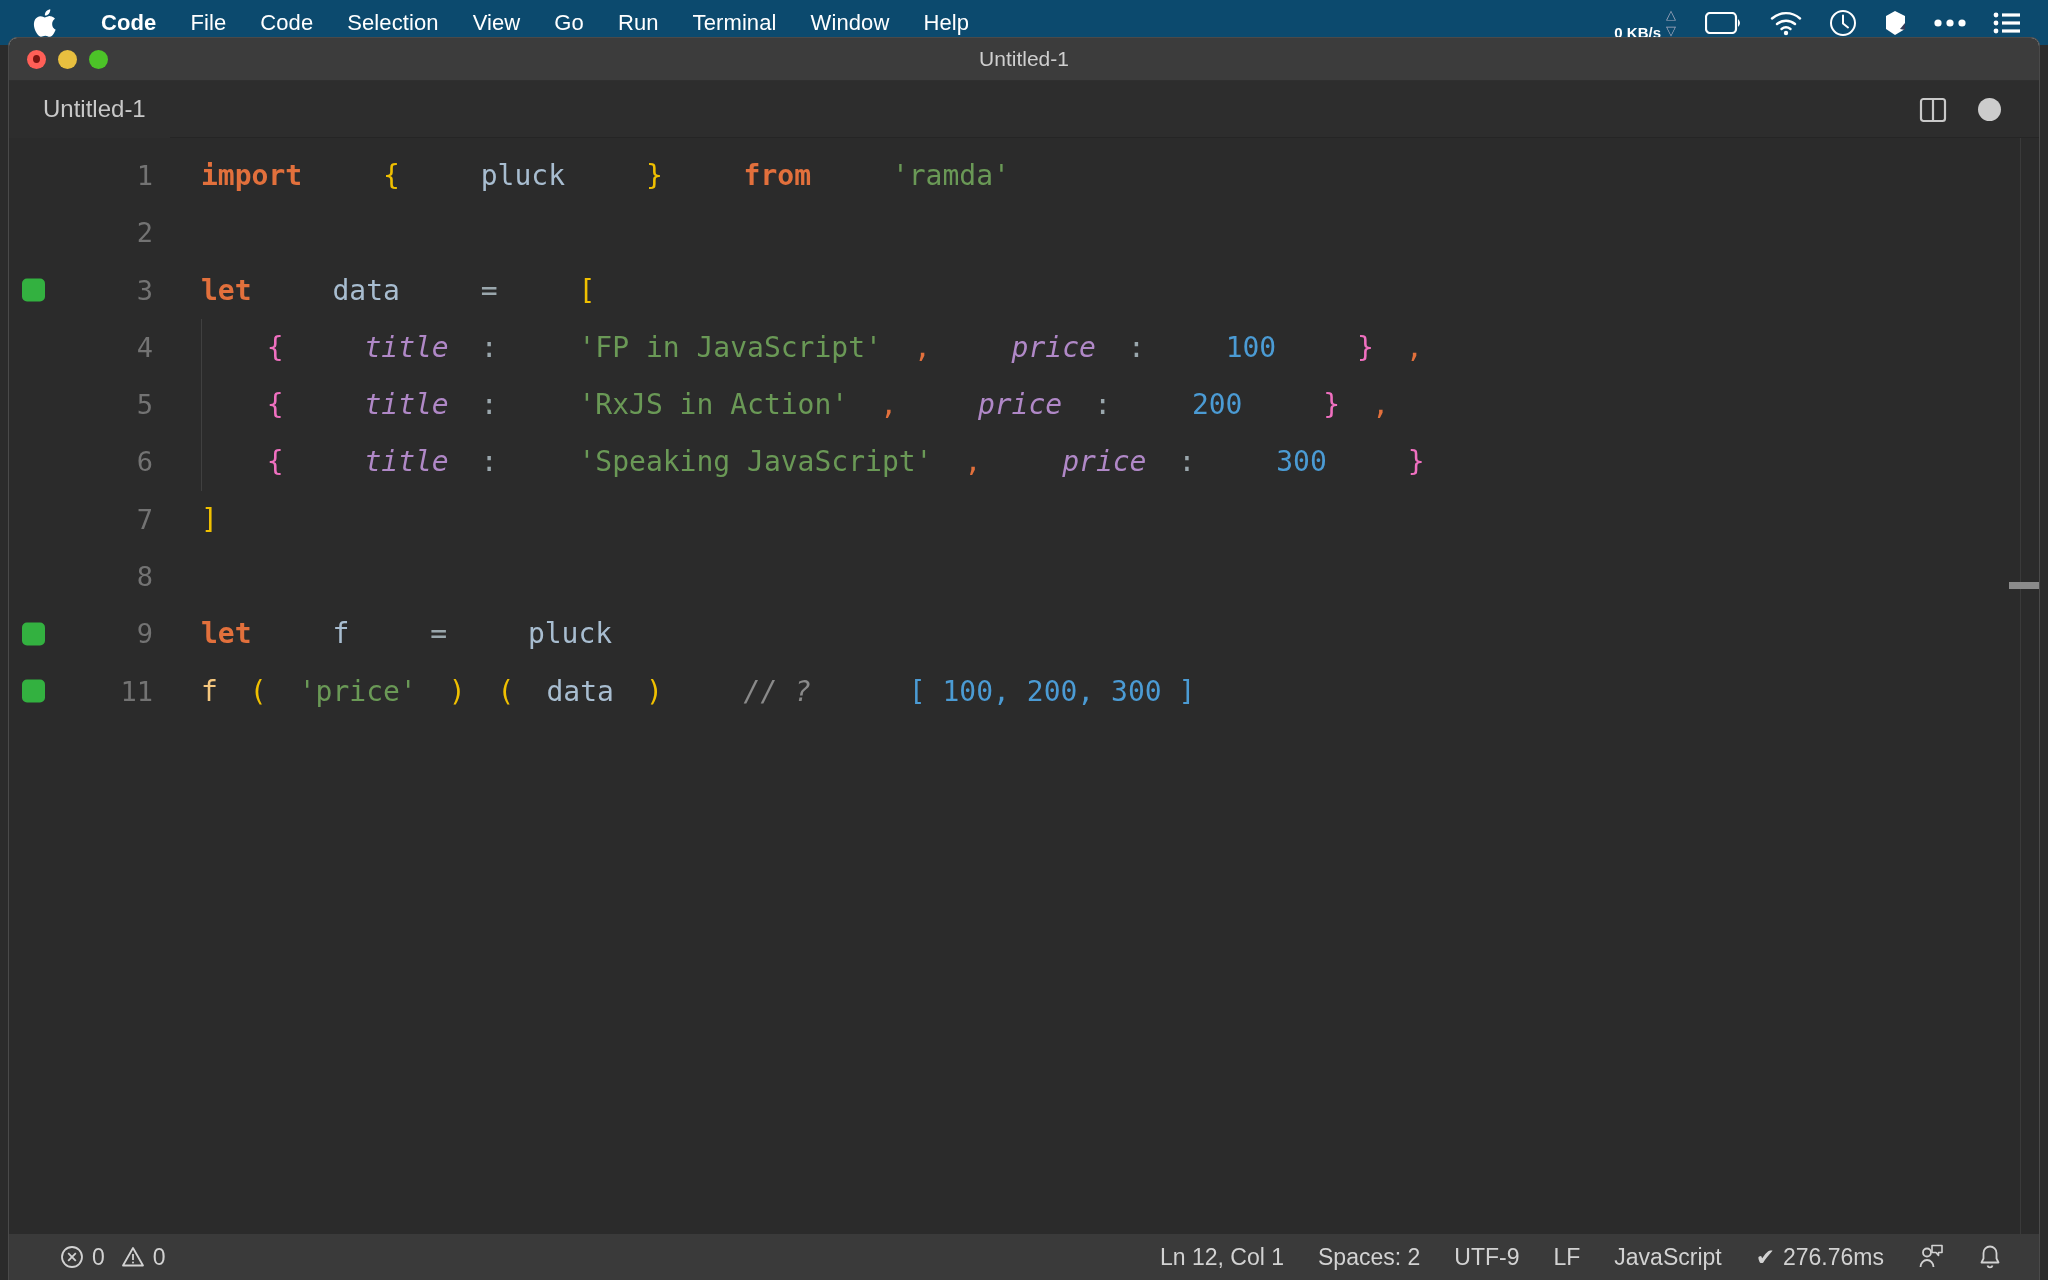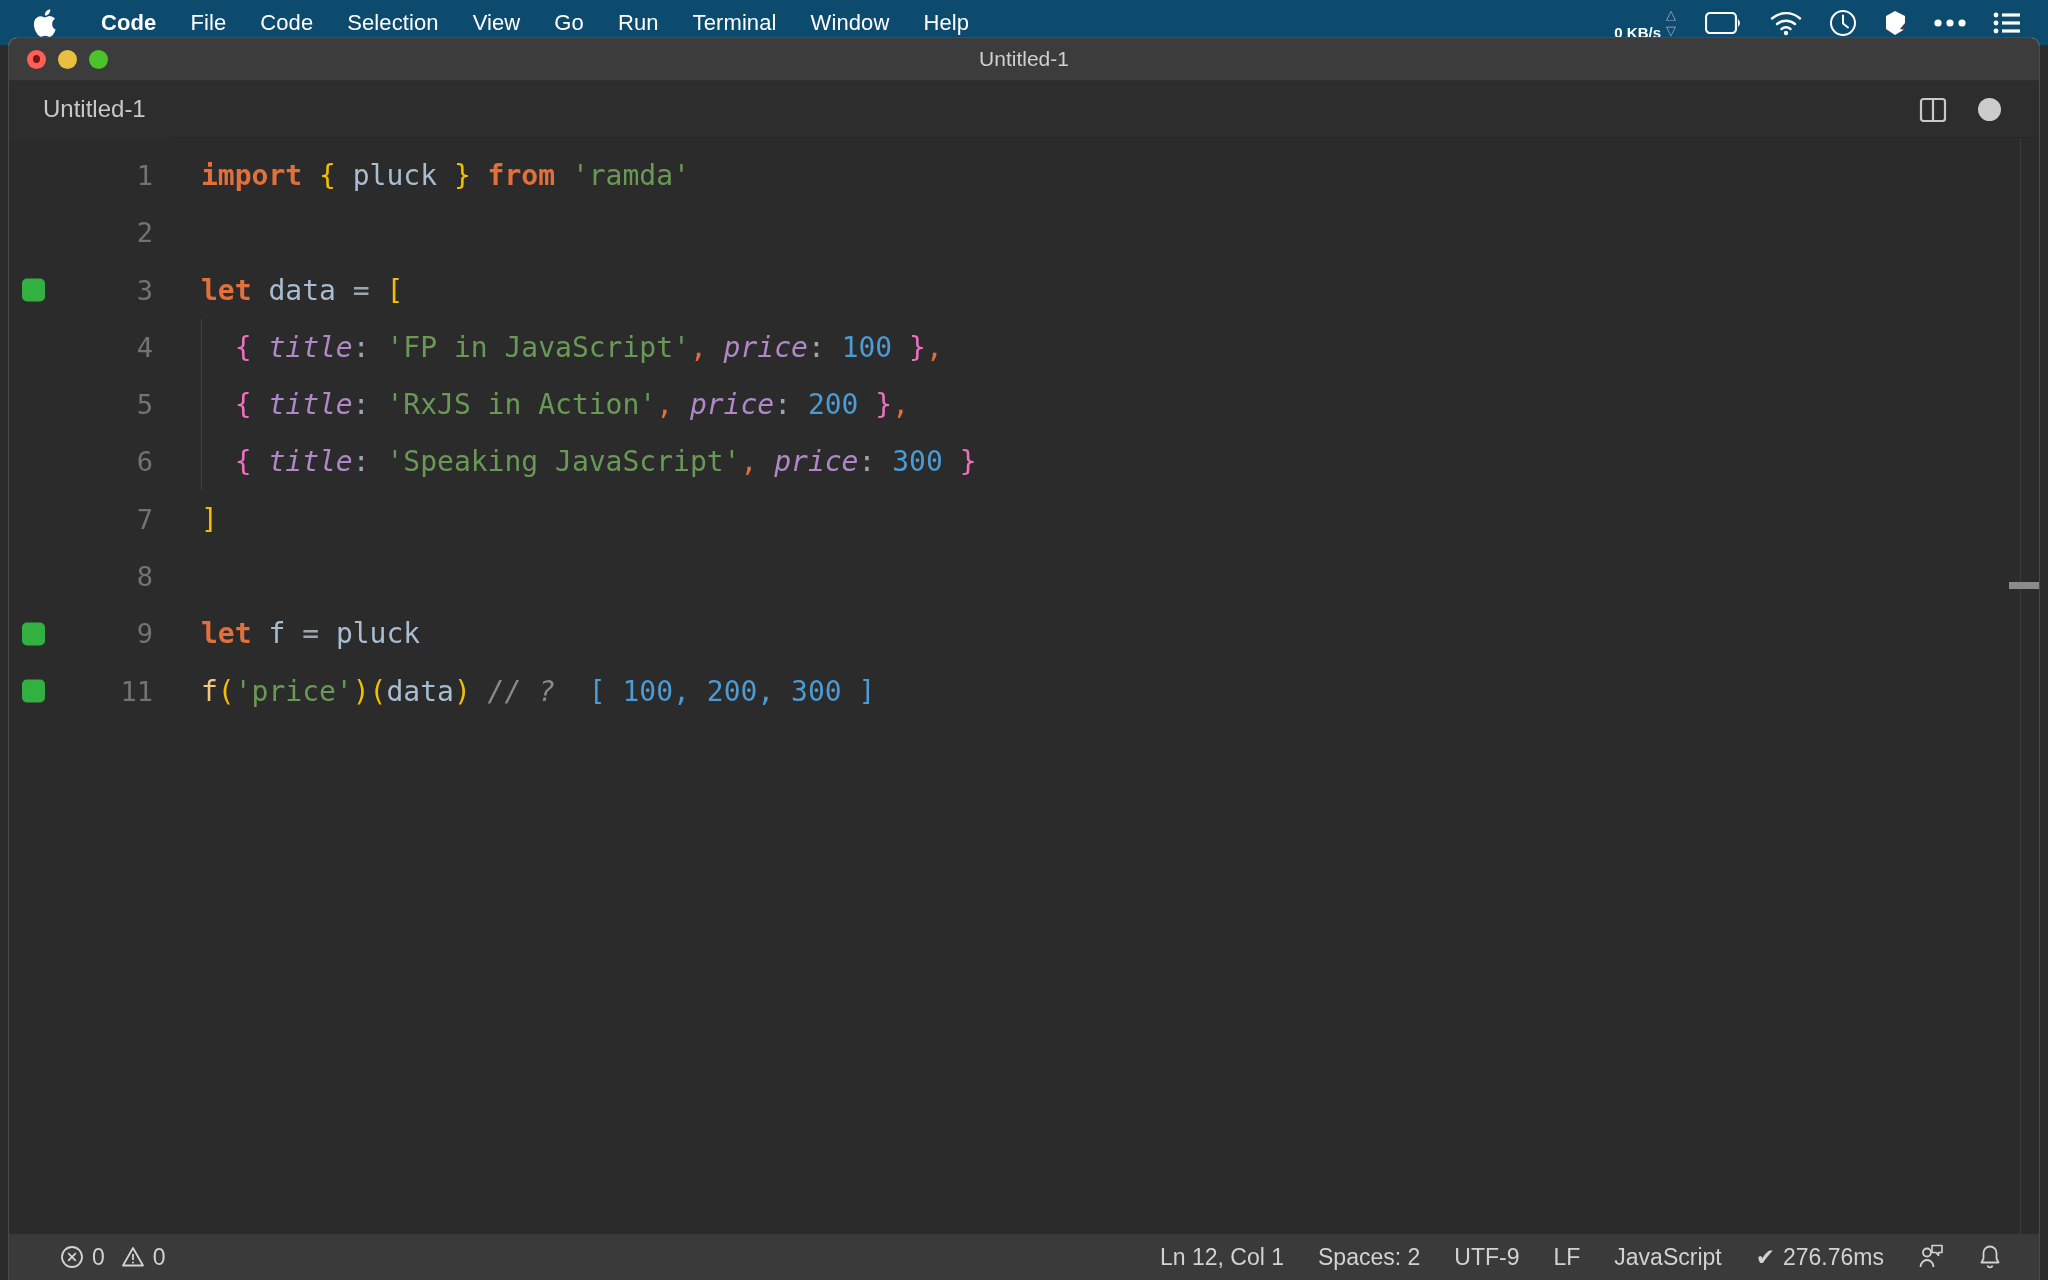--- a/index.html
+++ b/index.html
@@ -143,20 +143,21 @@
   }
   .lineno{
     width:162px; text-align:right; padding-right:18px;
     color:#737373; font-size:27px;
     flex:0 0 162px;
   }
   .line.active .lineno{ color:#c6c6c6; }
   .code-text{
     flex:1 1 auto; height:57.3px; display:flex; 
     padding-left:30px;
+    gap:32px;
   }
   .indent-guide{
     position:absolute; left:192px; top:0; width:1px; height:57.3px;
     background:#404040;
   }
 
   
   .t-kw      { color:#e2703c; font-weight:bold; }
   .t-brace   { color:#f0c000; }
   .t-ident   { color:#a8bdd0; }

